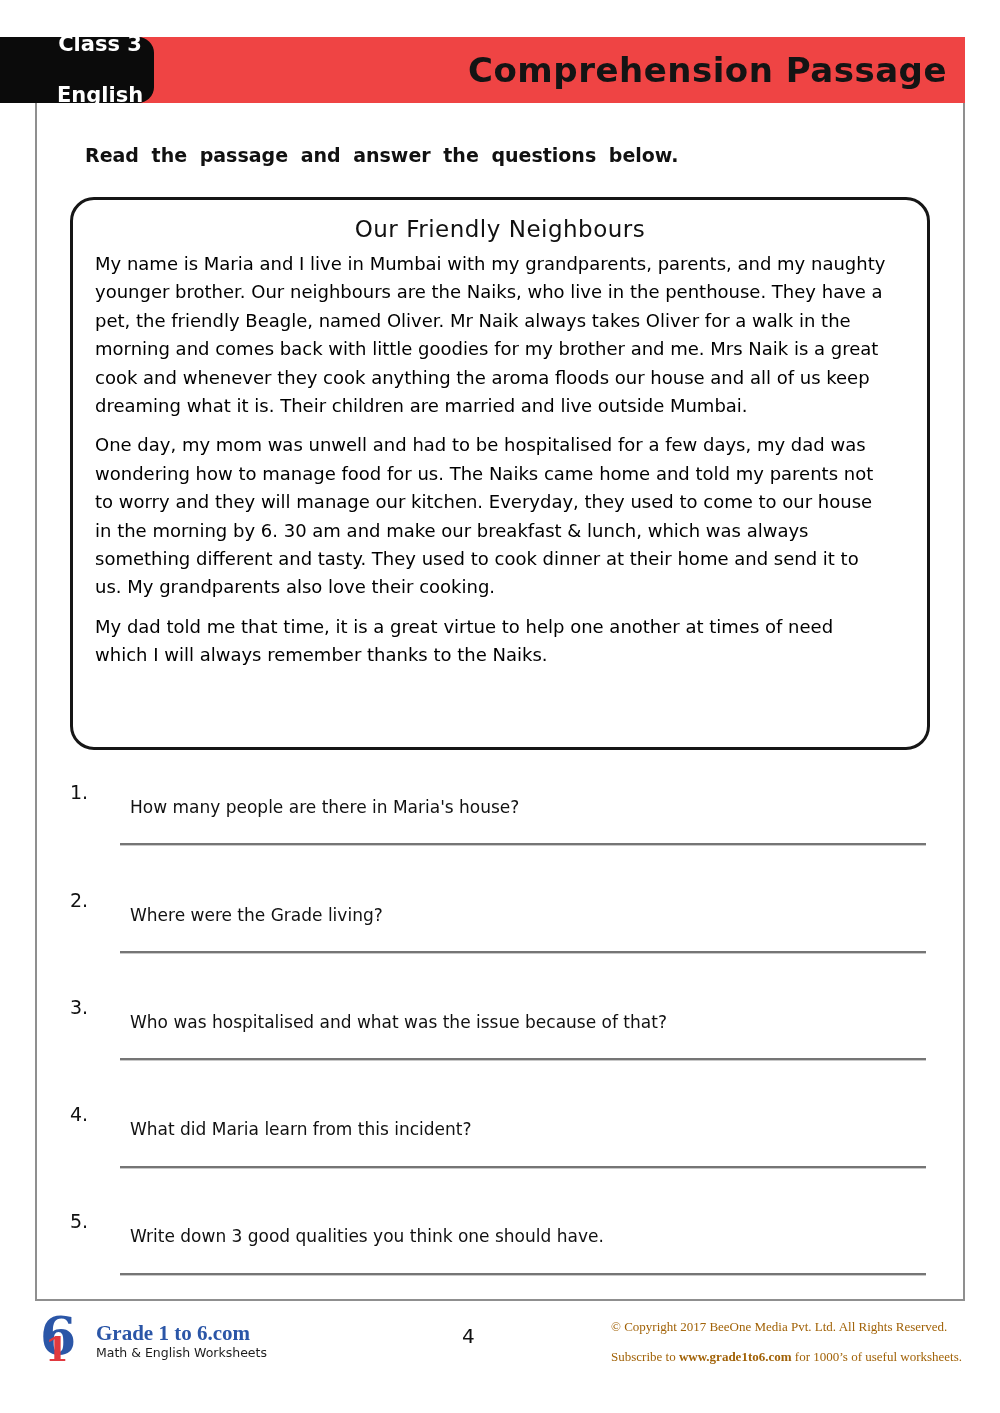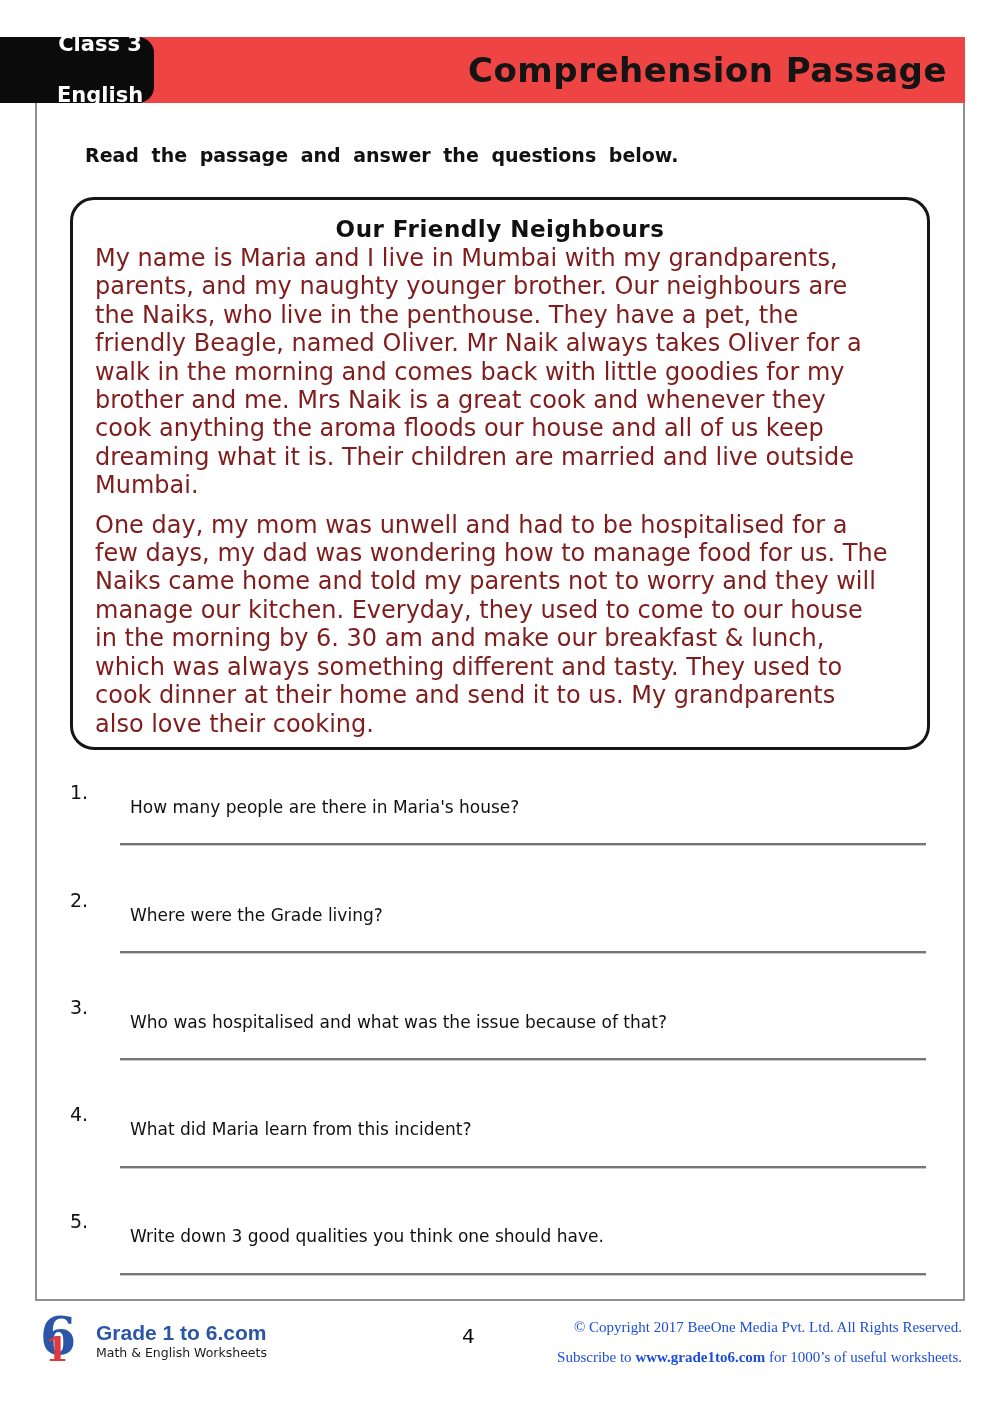--- a/index.html
+++ b/index.html
@@ -75,29 +75,29 @@
     left: 70px; top: 197px;
     width: 860px; height: 553px;
     border: 3px solid #161616;
     border-radius: 24px;
     padding: 14px 22px 0 22px;
     background: #ffffff;
   }
   .passage-title {
     text-align: center;
     font-size: 23px;
-    font-weight: bold;
-    margin: 2px 0 2px 0;
+    font-weight: normal;
+    margin: 2px 0 8px 0;
     letter-spacing: 0.5px;
   }
   .passage-box p {
     margin: 0 17px 11px 0;
-    font-size: 24px;
+    font-size: 18px;
     line-height: 28.4px;
-    color: #7f1d1d;
+    color: #000000;
   }
 
   
   .question-block { position: absolute; left: 0; width: 1000px; }
   .q-number {
     position: absolute;
     left: 70px; top: 0;
     font-size: 19px;
   }
   .q-text {
@@ -137,21 +137,21 @@
   .logo-one {
     position: absolute;
     left: 7px; top: 16px;
     font-family: "DejaVu Serif", serif;
     font-size: 34px;
     font-weight: bold;
     color: #e0393f;
   }
   .logo-text { margin-left: 2px; }
   .logo-site {
-    font-family: Liberation Sans, sans-serif;
+    font-family: Liberation Serif, serif;
     font-size: 21px;
     font-weight: bold;
     color: #2b56a7;
     line-height: 22px;
   }
   .logo-tagline {
     font-size: 12.5px;
     color: #1c1c1c;
     line-height: 17px;
   }
@@ -159,24 +159,23 @@
   .page-number {
     position: absolute;
     left: 462px; top: 1324px;
     font-size: 20px;
     color: #111111;
   }
 
   .copyright-block {
     position: absolute;
     right: 38px; top: 1312px;
-    text-align: right;
     font-family: "Liberation Serif", serif;
-    font-size: 15px;
-    color: #1d4ed8;
+    font-size: 13px;
+    color: #a16207;
     line-height: 30px;
   }
   .subscribe-url { font-weight: bold; }
 </style>
 </head>
 <body>
 
 <div class="page-frame"></div>
 
 <div class="header-bar">
@@ -187,20 +186,21 @@
   <div>Class 3</div>
   <div>English</div>
 </div>
 
 <div class="instruction">Read the passage and answer the questions below.</div>
 
 <div class="passage-box">
   <div class="passage-title">Our Friendly Neighbours</div>
   <p>My name is Maria and I live in Mumbai with my grandparents, parents, and my naughty younger brother. Our neighbours are the Naiks, who live in the penthouse. They have a pet, the friendly Beagle, named Oliver. Mr Naik always takes Oliver for a walk in the morning and comes back with little goodies for my brother and me. Mrs Naik is a great cook and whenever they cook anything the aroma floods our house and all of us keep dreaming what it is. Their children are married and live outside Mumbai.</p>
   <p>One day, my mom was unwell and had to be hospitalised for a few days, my dad was wondering how to manage food for us. The Naiks came home and told my parents not to worry and they will manage our kitchen. Everyday, they used to come to our house in the morning by 6. 30 am and make our breakfast &amp; lunch, which was always something different and tasty. They used to cook dinner at their home and send it to us. My grandparents also love their cooking.</p>
+  <p>My dad told me that time, it is a great virtue to help one another at times of need which I will always remember thanks to the Naiks.</p>
 </div>
 
 <div class="question-block" style="top:781px">
   <span class="q-number">1.</span>
   <span class="q-text">How many people are there in Maria's house?</span>
 </div>
 <div class="answer-line" style="top:843px"></div>
 
 <div class="question-block" style="top:889px">
   <span class="q-number">2.</span>

